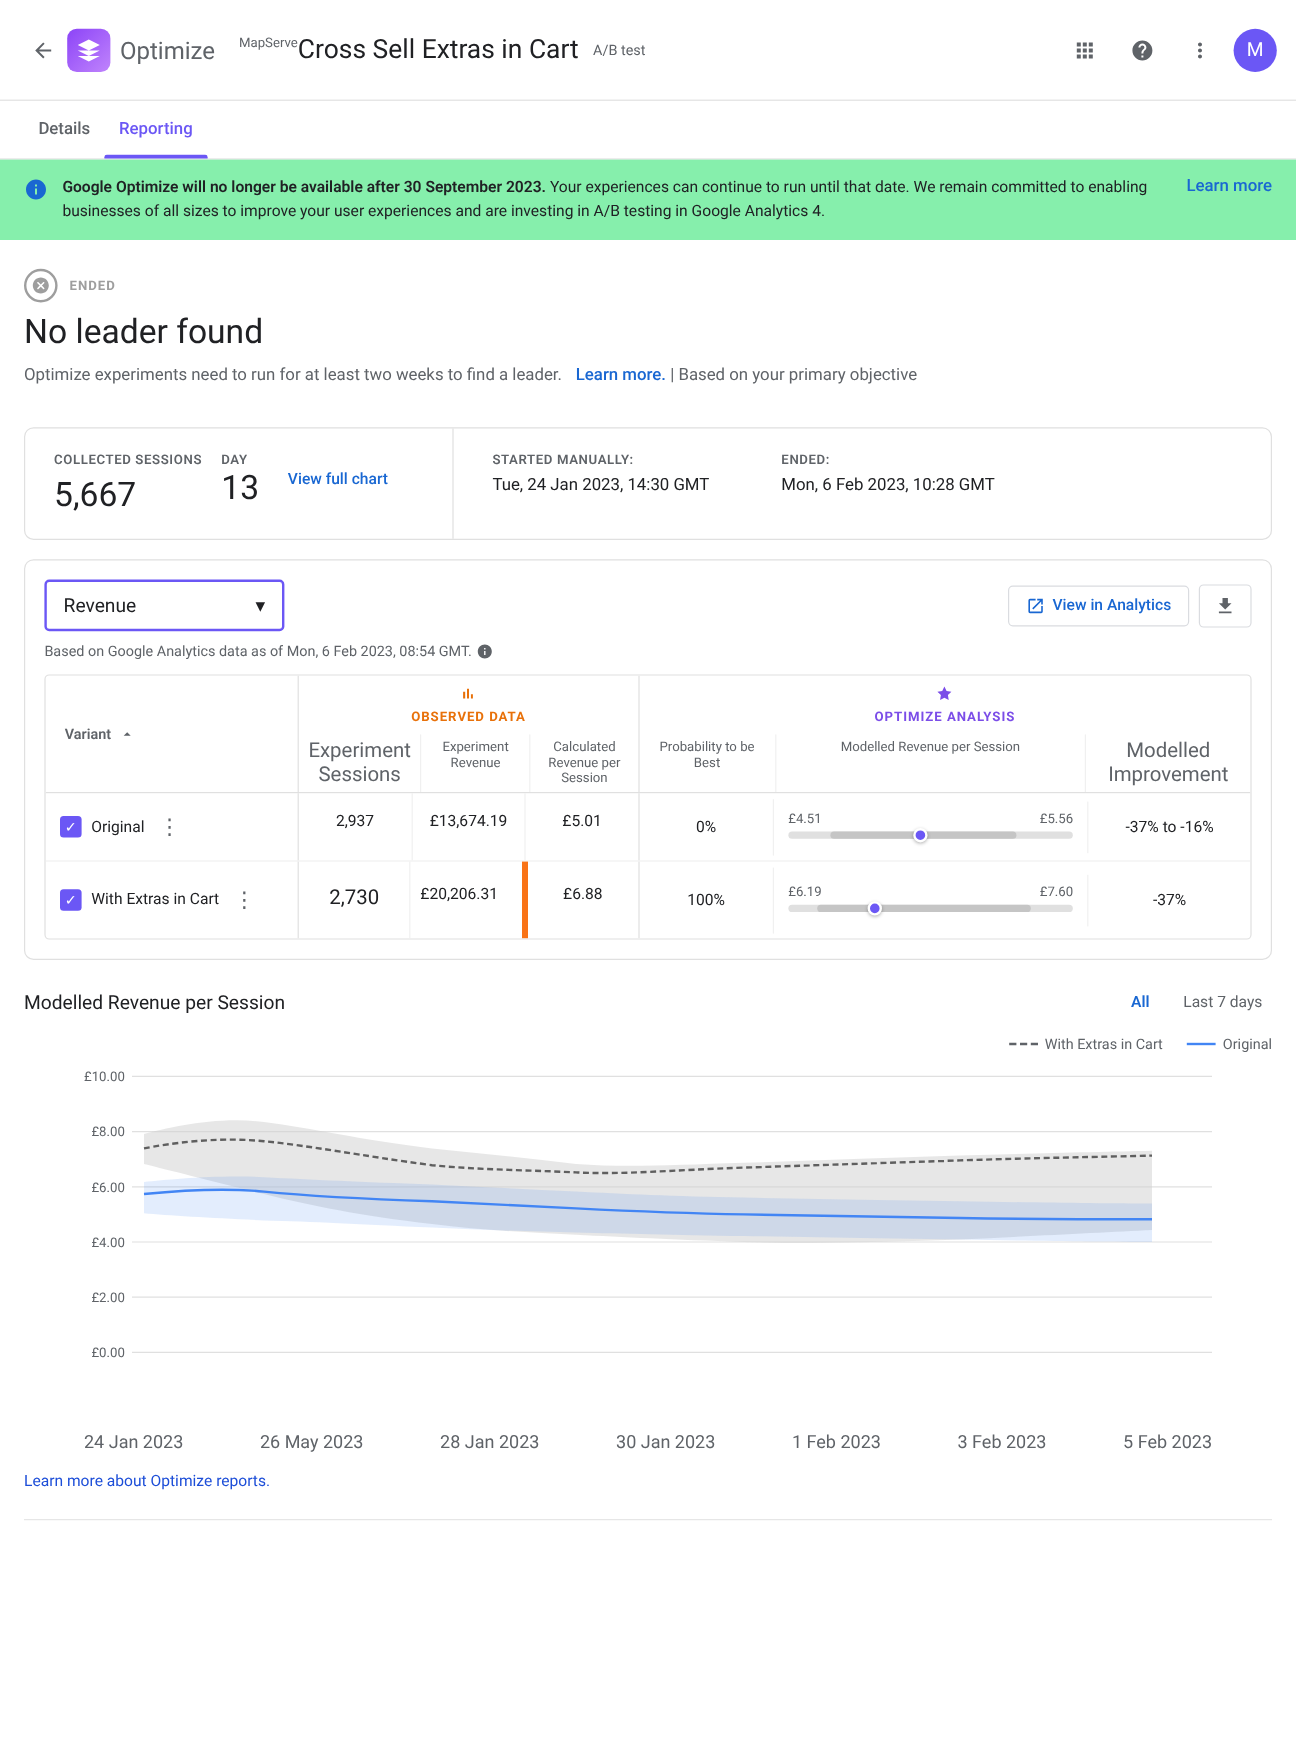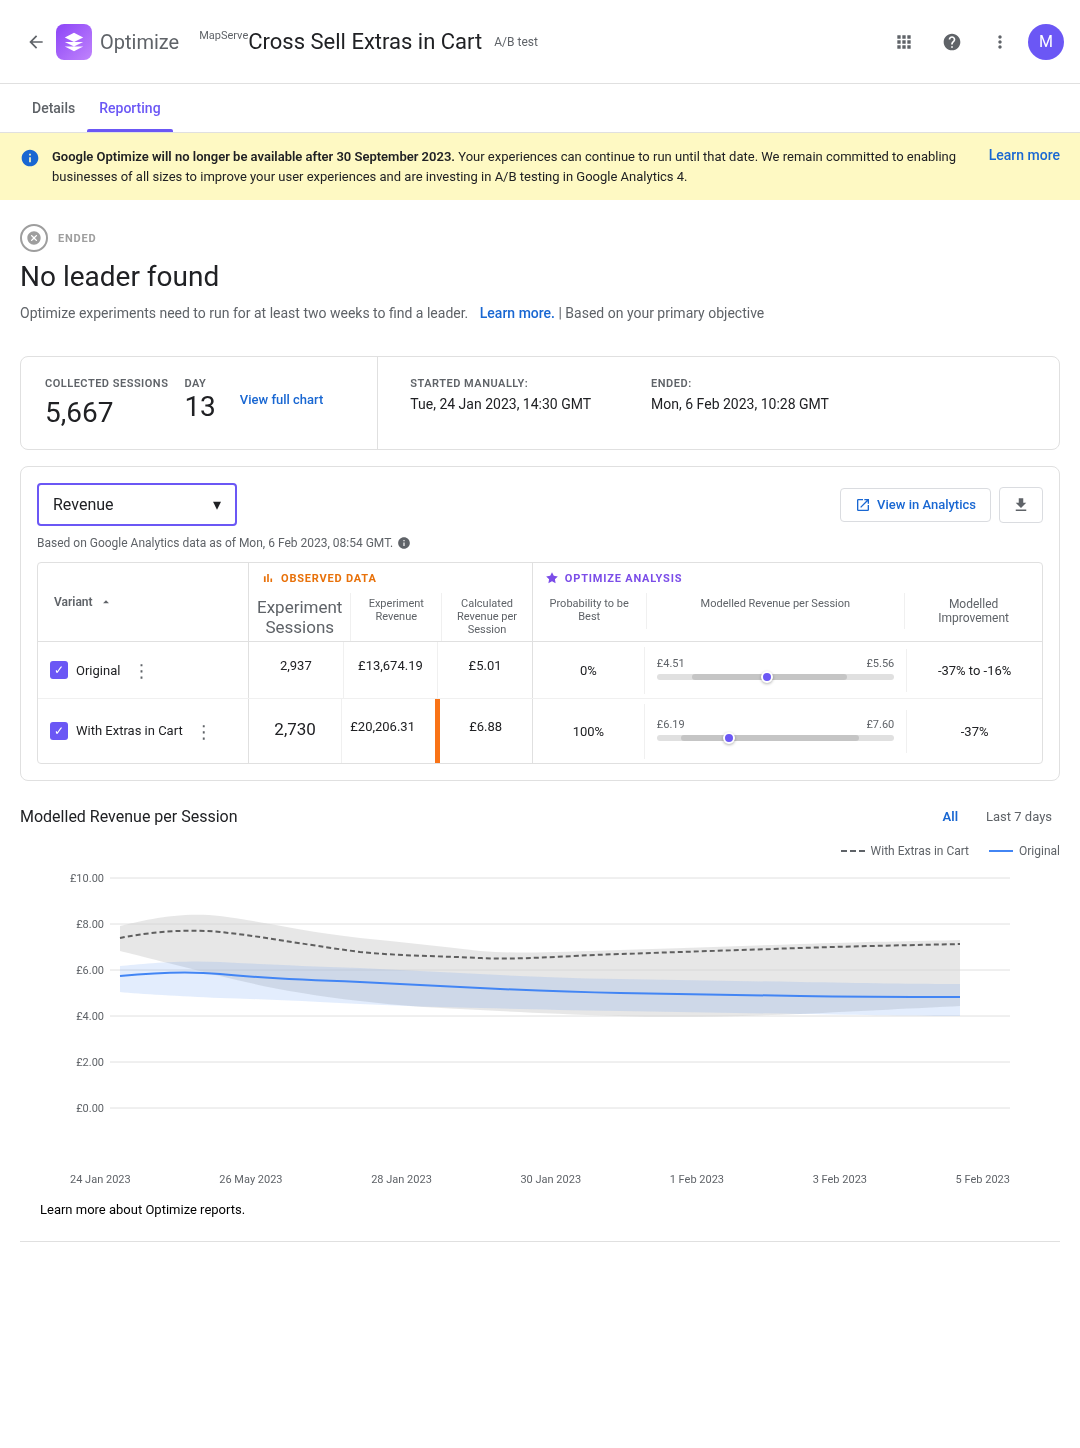--- a/index.html
+++ b/index.html
@@ -19,21 +19,21 @@
     .icon-btn { width: 40px; height: 40px; border-radius: 50%; display: flex; align-items: center; justify-content: center; cursor: pointer; color: #5f6368; font-size: 20px; }
     .avatar { width: 36px; height: 36px; border-radius: 50%; background: #6b57f5; color: #fff; display: flex; align-items: center; justify-content: center; font-size: 16px; }
 
     
     .tabs { display: flex; border-bottom: 1px solid #e0e0e0; padding: 0 20px; }
     .tab { padding: 16px 12px; font-size: 14px; color: #5f6368; cursor: pointer; position: relative; font-weight: 500; }
     .tab.active { color: #6b57f5; }
     .tab.active::after { content: ''; position: absolute; bottom: 0; left: 0; right: 0; height: 3px; background: #6b57f5; border-radius: 2px 2px 0 0; }
 
     
-    .notice-banner { background: #fef9c3; padding: 14px 20px; display: flex; align-items: flex-start; gap: 12px; }
+    .notice-banner { background: #86efac; padding: 14px 20px; display: flex; align-items: flex-start; gap: 12px; }
     .notice-icon { color: #1967d2; font-size: 18px; margin-top: 1px; flex-shrink: 0; }
     .notice-text { font-size: 13px; color: #202124; line-height: 1.5; flex: 1; }
     .notice-text strong { font-weight: 600; }
     .notice-link { color: #1967d2; text-decoration: none; font-weight: 500; white-space: nowrap; margin-left: 8px; }
 
     
     .status-section { padding: 24px 20px 16px; }
     .status-row { display: flex; align-items: center; gap: 10px; margin-bottom: 4px; }
     .ended-icon { width: 28px; height: 28px; border-radius: 50%; border: 2.5px solid #9e9e9e; display: flex; align-items: center; justify-content: center; color: #9e9e9e; font-size: 16px; }
     .ended-text { font-size: 11px; font-weight: 700; color: #9e9e9e; letter-spacing: 0.8px; text-transform: uppercase; }
@@ -58,35 +58,35 @@
     .revenue-top { display: flex; align-items: center; justify-content: space-between; margin-bottom: 10px; }
     .revenue-dropdown { display: flex; align-items: center; gap: 8px; border: 2px solid #6b57f5; border-radius: 4px; padding: 10px 14px; cursor: pointer; min-width: 200px; color: #202124; font-size: 16px; }
     .revenue-dropdown-arrow { margin-left: auto; color: #202124; }
     .revenue-actions { display: flex; align-items: center; gap: 8px; }
     .view-analytics-btn { display: flex; align-items: center; gap: 6px; color: #1967d2; border: 1px solid #dadce0; border-radius: 4px; padding: 8px 14px; cursor: pointer; font-size: 13px; font-weight: 500; }
     .download-btn { border: 1px solid #dadce0; border-radius: 4px; padding: 8px 12px; cursor: pointer; color: #5f6368; display: flex; align-items: center; }
     .data-note { font-size: 12px; color: #5f6368; margin-bottom: 12px; display: flex; align-items: center; gap: 4px; }
 
     
     .data-table { border: 1px solid #e0e0e0; border-radius: 4px; overflow: hidden; }
-    .section-header { display: flex; align-items: center; gap: 6px; padding: 8px 12px; font-size: 11px; font-weight: 700; letter-spacing: 0.8px; color: #5f6368; }
+    .section-header { display: flex; align-items: center; gap: 6px; padding: 8px 12px; font-size: 11px; font-weight: 700; letter-spacing: 0.8px; color: #5f6368; flex-direction: column; }
     .section-header.observed { color: #e8710a; }
     .section-header.optimize { color: #7b4de8; }
     .checkbox { width: 18px; height: 18px; background: #6b57f5; border-radius: 3px; display: flex; align-items: center; justify-content: center; color: white; font-size: 12px; }
     .menu-dots { color: #5f6368; font-size: 18px; cursor: pointer; padding: 4px; }
 
     
     .chart-section { margin: 24px 20px; }
     .chart-header { display: flex; align-items: center; justify-content: space-between; margin-bottom: 16px; }
     .chart-title { font-size: 16px; font-weight: 400; color: #202124; }
     .chart-period { display: flex; align-items: center; gap: 12px; }
     .period-btn { font-size: 13px; cursor: pointer; padding: 4px 8px; border-radius: 4px; color: #5f6368; }
     .period-btn.active { color: #1967d2; font-weight: 500; }
 
-    .learn-more-link { color: #000000; text-decoration: none; font-size: 13px; margin-top: 16px; display: inline-block; margin-left: 20px; }
+    .learn-more-link { color: #1d4ed8; text-decoration: none; font-size: 13px; margin-top: 16px; display: inline-block; }
 
     .divider { border: none; border-top: 1px solid #e0e0e0; margin: 0 20px; }
   </style>
 </head>
 <body>
 
 <div class="header">
   <div class="back-btn">
     <svg width="20" height="20" viewBox="0 0 24 24" fill="currentColor">
         <path d="M20 11H7.83l5.59-5.59L12 4l-8 8 8 8 1.41-1.41L7.83 13H20v-2z"></path>
@@ -246,21 +246,21 @@
       <div style="flex:1.8;border-left:1px solid #e0e0e0;">
         <div class="section-header optimize">
           <svg width="14" height="14" viewBox="0 0 24 24" fill="#7b4de8">
               <path d="M12 2l3.09 6.26L22 9.27l-5 4.87 1.18 6.88L12 17.77l-6.18 3.25L7 14.14 2 9.27l6.91-1.01L12 2z"></path>
             </svg>
           <span>OPTIMIZE ANALYSIS</span>
         </div>
         <div style="display:flex;">
           <div style="flex:0.8;font-size:11px;color:#5f6368;padding:4px 8px;text-align:center;border-right:1px solid #f0f0f0;">Probability to be Best</div>
           <div style="flex:2;font-size:11px;color:#5f6368;padding:4px 8px;text-align:center;border-right:1px solid #f0f0f0;">Modelled Revenue per Session</div>
-          <div style="flex:1;font-size:12px;color:#5f6368;padding:4px 8px;text-align:center;">Modelled Improvement</div>
+          <div style="flex:1;font-size:17px;color:#5f6368;padding:4px 8px;text-align:center;">Modelled Improvement</div>
         </div>
       </div>
     </div>
 
     <div style="display:flex;align-items:center;border-bottom:1px solid #f0f0f0;min-height:56px;">
       <div style="width:210px;flex-shrink:0;display:flex;align-items:center;padding:8px 8px 8px 12px;gap:8px;">
         <div class="checkbox">✓</div>
         <span style="font-size:13px;color:#202124;">Original</span>
         <div class="menu-dots">⋮</div>
       </div>
@@ -356,21 +356,21 @@
       <path d="M60,60 C80,55 120,45 160,50 C200,55 240,65 300,72 C340,76 380,80 420,85 C460,88 500,86 560,84 C620,82 680,80 740,78 C800,76 860,75 900,74 L900,140 C860,142 800,145 740,148 C680,150 620,152 560,150 C500,148 460,146 420,144 C380,142 340,140 300,135 C240,128 200,120 160,110 C120,100 80,90 60,85 Z" fill="#d0d0d0" opacity="0.5"></path>
 
       <path d="M60,100 C80,98 120,94 160,96 C200,98 240,100 300,102 C340,104 380,106 420,108 C460,110 500,112 560,113 C620,114 680,115 740,116 C800,117 860,118 900,118 L900,150 C860,150 800,149 740,148 C680,147 620,146 560,145 C500,144 460,143 420,142 C380,141 340,140 300,138 C240,135 200,133 160,132 C120,130 80,128 60,126 Z" fill="#4285f4" opacity="0.15"></path>
 
       <path d="M60,72 C80,68 120,62 160,66 C200,70 240,78 300,86 C340,90 380,90 420,92 C460,94 500,90 560,88 C620,86 680,84 740,82 C800,80 860,79 900,78" fill="none" stroke="#5f5f5f" stroke-width="2" stroke-dasharray="5,3"></path>
 
       <path d="M60,110 C80,108 120,104 160,108 C200,112 240,114 300,116 C340,118 380,120 420,122 C460,124 500,126 560,127 C620,128 680,129 740,130 C800,131 860,131 900,131" fill="none" stroke="#4285f4" stroke-width="2"></path>
     </svg>
 
     
-    <div style="display:flex;justify-content:space-between;padding:4px 50px 0 50px;font-size:11px;color:#5f6368;">
+    <div style="display:flex;justify-content:space-between;padding:4px 50px 0 50px;font-size:15px;color:#5f6368;">
       <span>24 Jan 2023</span>
       <span>26 May 2023</span>
       <span>28 Jan 2023</span>
       <span>30 Jan 2023</span>
       <span>1 Feb 2023</span>
       <span>3 Feb 2023</span>
       <span>5 Feb 2023</span>
     </div>
   </div>
 

